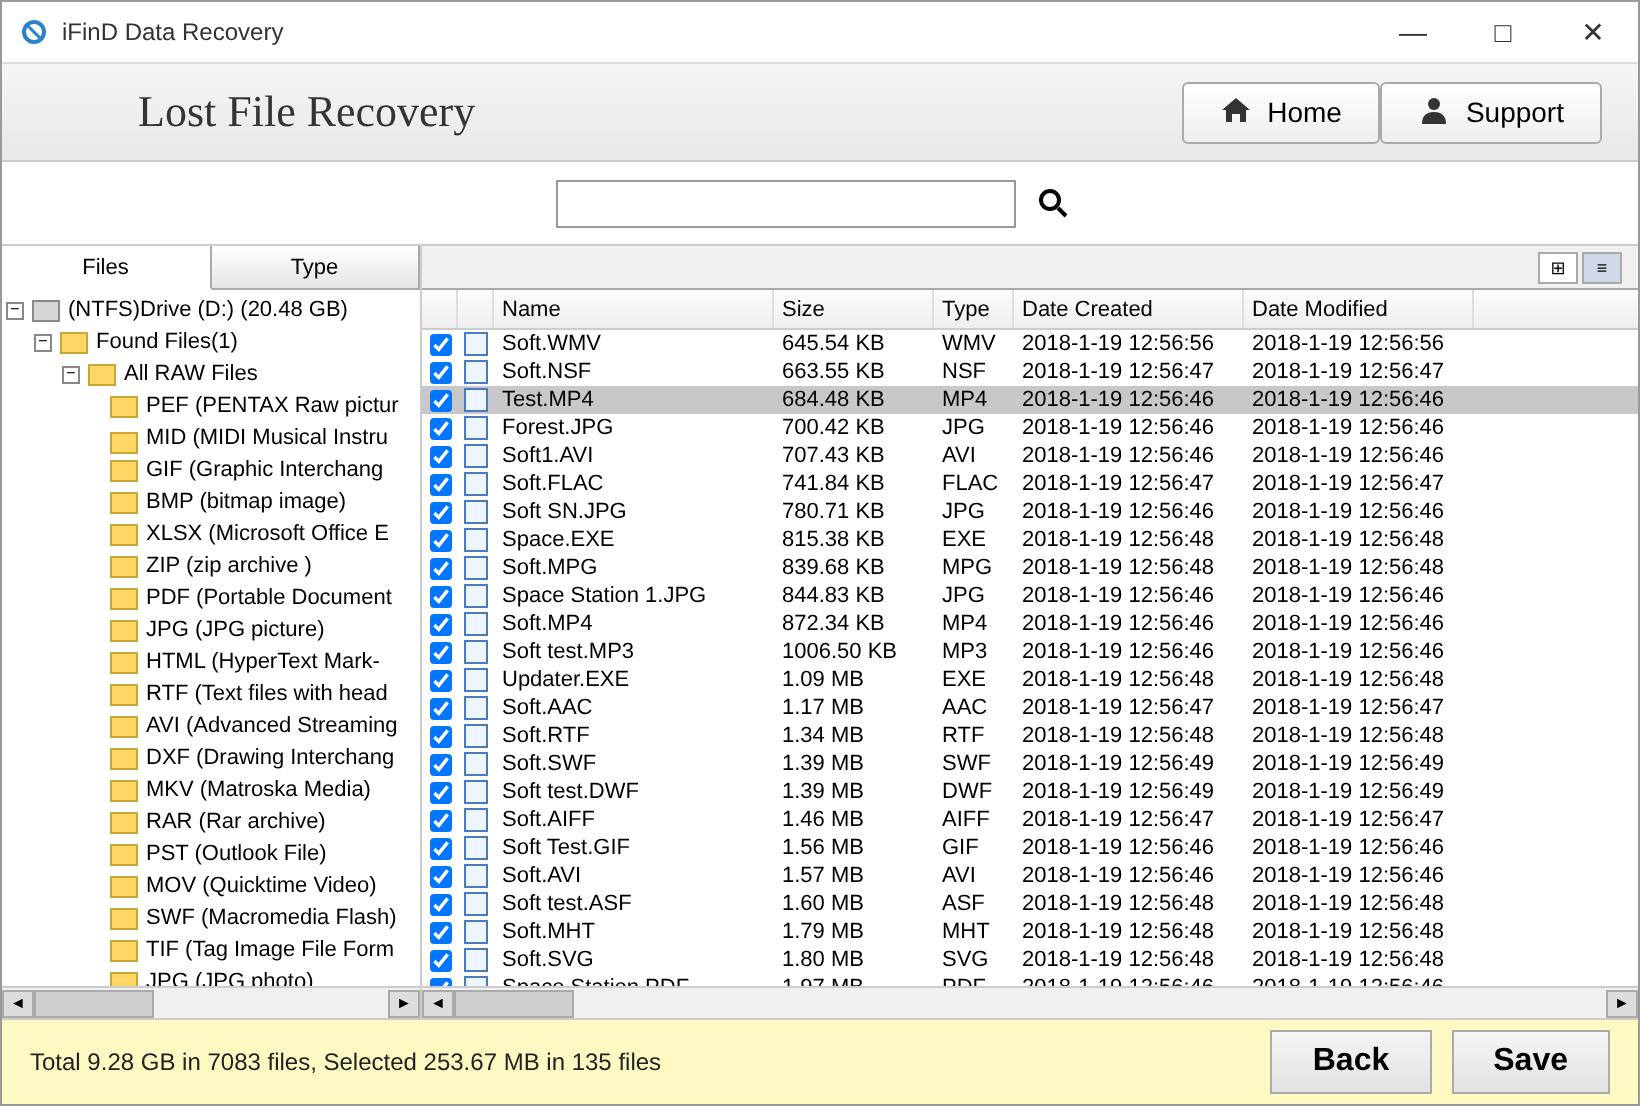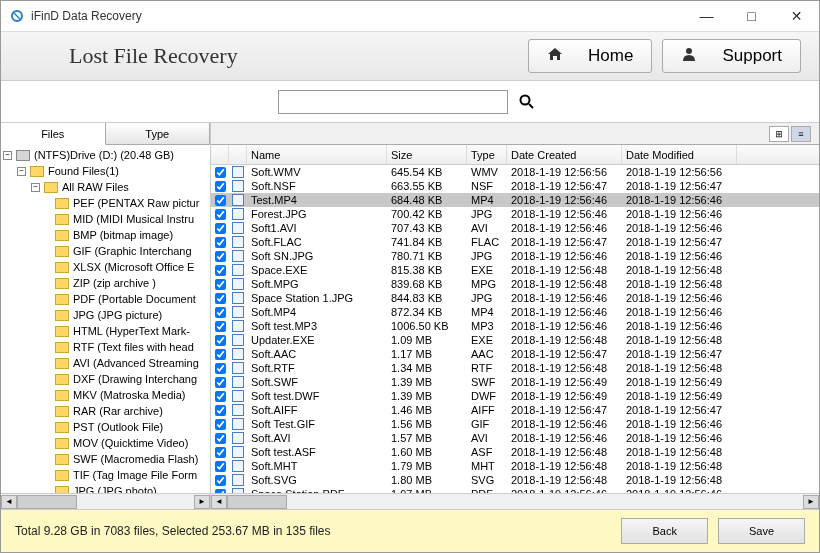--- a/index.html
+++ b/index.html
@@ -5,21 +5,21 @@
 * { box-sizing: border-box; margin: 0; padding: 0; font-family: "Segoe UI", Tahoma, sans-serif; }
 body { width: 820px; height: 553px; background: #fff; overflow: hidden; display: flex; flex-direction: column; border: 1px solid #999; }
 .titlebar { height: 30px; display: flex; align-items: center; padding-left: 8px; background: #fff; }
 .titlebar .logo { width: 16px; height: 16px; margin-right: 6px; display: inline-flex; align-items: center; justify-content: center; }
 .titlebar .title { font-size: 12px; color: #333; }
 .winbtns { margin-left: auto; display: flex; }
 .winbtn { width: 45px; height: 30px; display: flex; align-items: center; justify-content: center; font-size: 14px; color: #333; }
 
 .header { height: 50px; background: linear-gradient(#f5f5f5,#e8e8e8); border-top: 1px solid #ddd; border-bottom: 1px solid #ccc; display: flex; align-items: center; padding: 0 18px; }
 .header h1 { font-size: 22px; font-weight: 300; color: #333; font-family: Georgia, serif; margin-left: 50px; }
-.hbtn { margin-left: 10px; padding: 6px 18px; background: linear-gradient(#fff,#eee); border: 1px solid #aaa; border-radius: 3px; font-size: 17px; display: flex; align-items: center; gap: 25px; cursor: pointer; }
+.hbtn { padding: 6px 18px; background: linear-gradient(#fff,#eee); border: 1px solid #aaa; border-radius: 3px; font-size: 14px; display: flex; align-items: center; gap: 8px; cursor: pointer; }
 .header .spacer { flex: 1; }
 
 .searchbar { height: 42px; display: flex; align-items: center; justify-content: center; border-bottom: 1px solid #ccc; background: #fff; }
 .searchbox { width: 230px; height: 24px; border: 1px solid #999; padding: 2px 6px; font-size: 12px; }
 .searchbtn { width: 30px; height: 24px; margin-left: 4px; display: flex; align-items: center; justify-content: center; cursor: pointer; }
 
 .main { flex: 1; display: flex; border-bottom: 1px solid #ccc; min-height: 0; }
 
 .left { width: 210px; border-right: 1px solid #ccc; display: flex; flex-direction: column; }
 .tabs { display: flex; height: 22px; border-bottom: 1px solid #aaa; background: #f0f0f0; }
@@ -50,21 +50,21 @@
 .c-type { width: 40px; }
 .c-dc { width: 115px; }
 .c-dm { width: 115px; }
 .hscroll { height: 16px; background: #f0f0f0; border-top: 1px solid #ccc; display: flex; align-items: center; }
 .hscroll .sbtn { width: 16px; height: 14px; background: #ddd; border: 1px solid #aaa; display: flex; align-items: center; justify-content: center; font-size: 8px; }
 .hscroll .track { flex: 1; }
 .left .hscroll .thumb, .right .hscroll .thumb { width: 60px; height: 14px; background: #cfcfcf; border: 1px solid #aaa; }
 
 .footer { height: 42px; display: flex; align-items: center; padding: 0 14px; background: #fef9c3; }
 .status { font-size: 12px; color: #222; }
-.fbtn { margin-left: 10px; padding: 6px 30px; background: linear-gradient(#f5f5f5,#e2e2e2); border: 1px solid #aaa; font-size: 11px; cursor: pointer; }
+.fbtn { margin-left: 10px; padding: 6px 20px; background: linear-gradient(#f5f5f5,#e2e2e2); border: 1px solid #aaa; font-size: 16px; cursor: pointer; font-weight: bold; }
 .footer .spacer { flex: 1; }
 ::-webkit-scrollbar { width: 16px; }
 ::-webkit-scrollbar-thumb { background: #cfcfcf; border: 1px solid #aaa; }
 ::-webkit-scrollbar-button { background: #ddd; height: 16px; border: 1px solid #aaa; }
 </style>
 </head>
 <body>
 
 <div class="titlebar">
   <span class="logo">
@@ -129,31 +129,31 @@
       <div class="tnode" style="padding-left:28px">
           <span class="tbox">−</span>
           <span class="folder"></span>
           <span>All RAW Files</span>
         </div>
       <div id="tree-items">
           <div class="tnode" style="padding-left: 52px;">
             <span class="folder"></span>
             <span>PEF (PENTAX Raw pictur</span>
           </div>
-          <div class="tnode" style="padding-left: 52px;">
+          <div class="tnode" style="padding-left: 52px; align-items: flex-end;">
             <span class="folder"></span>
             <span>MID (MIDI Musical Instru</span>
           </div>
           <div class="tnode" style="padding-left: 52px;">
             <span class="folder"></span>
+            <span>GIF (Graphic Interchang</span>
+          </div>
+          <div class="tnode" style="padding-left: 52px;">
+            <span class="folder"></span>
             <span>BMP (bitmap image)</span>
-          </div>
-          <div class="tnode" style="padding-left: 52px;">
-            <span class="folder"></span>
-            <span>GIF (Graphic Interchang</span>
           </div>
           <div class="tnode" style="padding-left: 52px;">
             <span class="folder"></span>
             <span>XLSX (Microsoft Office E</span>
           </div>
           <div class="tnode" style="padding-left: 52px;">
             <span class="folder"></span>
             <span>ZIP (zip archive )</span>
           </div>
           <div class="tnode" style="padding-left: 52px;">

